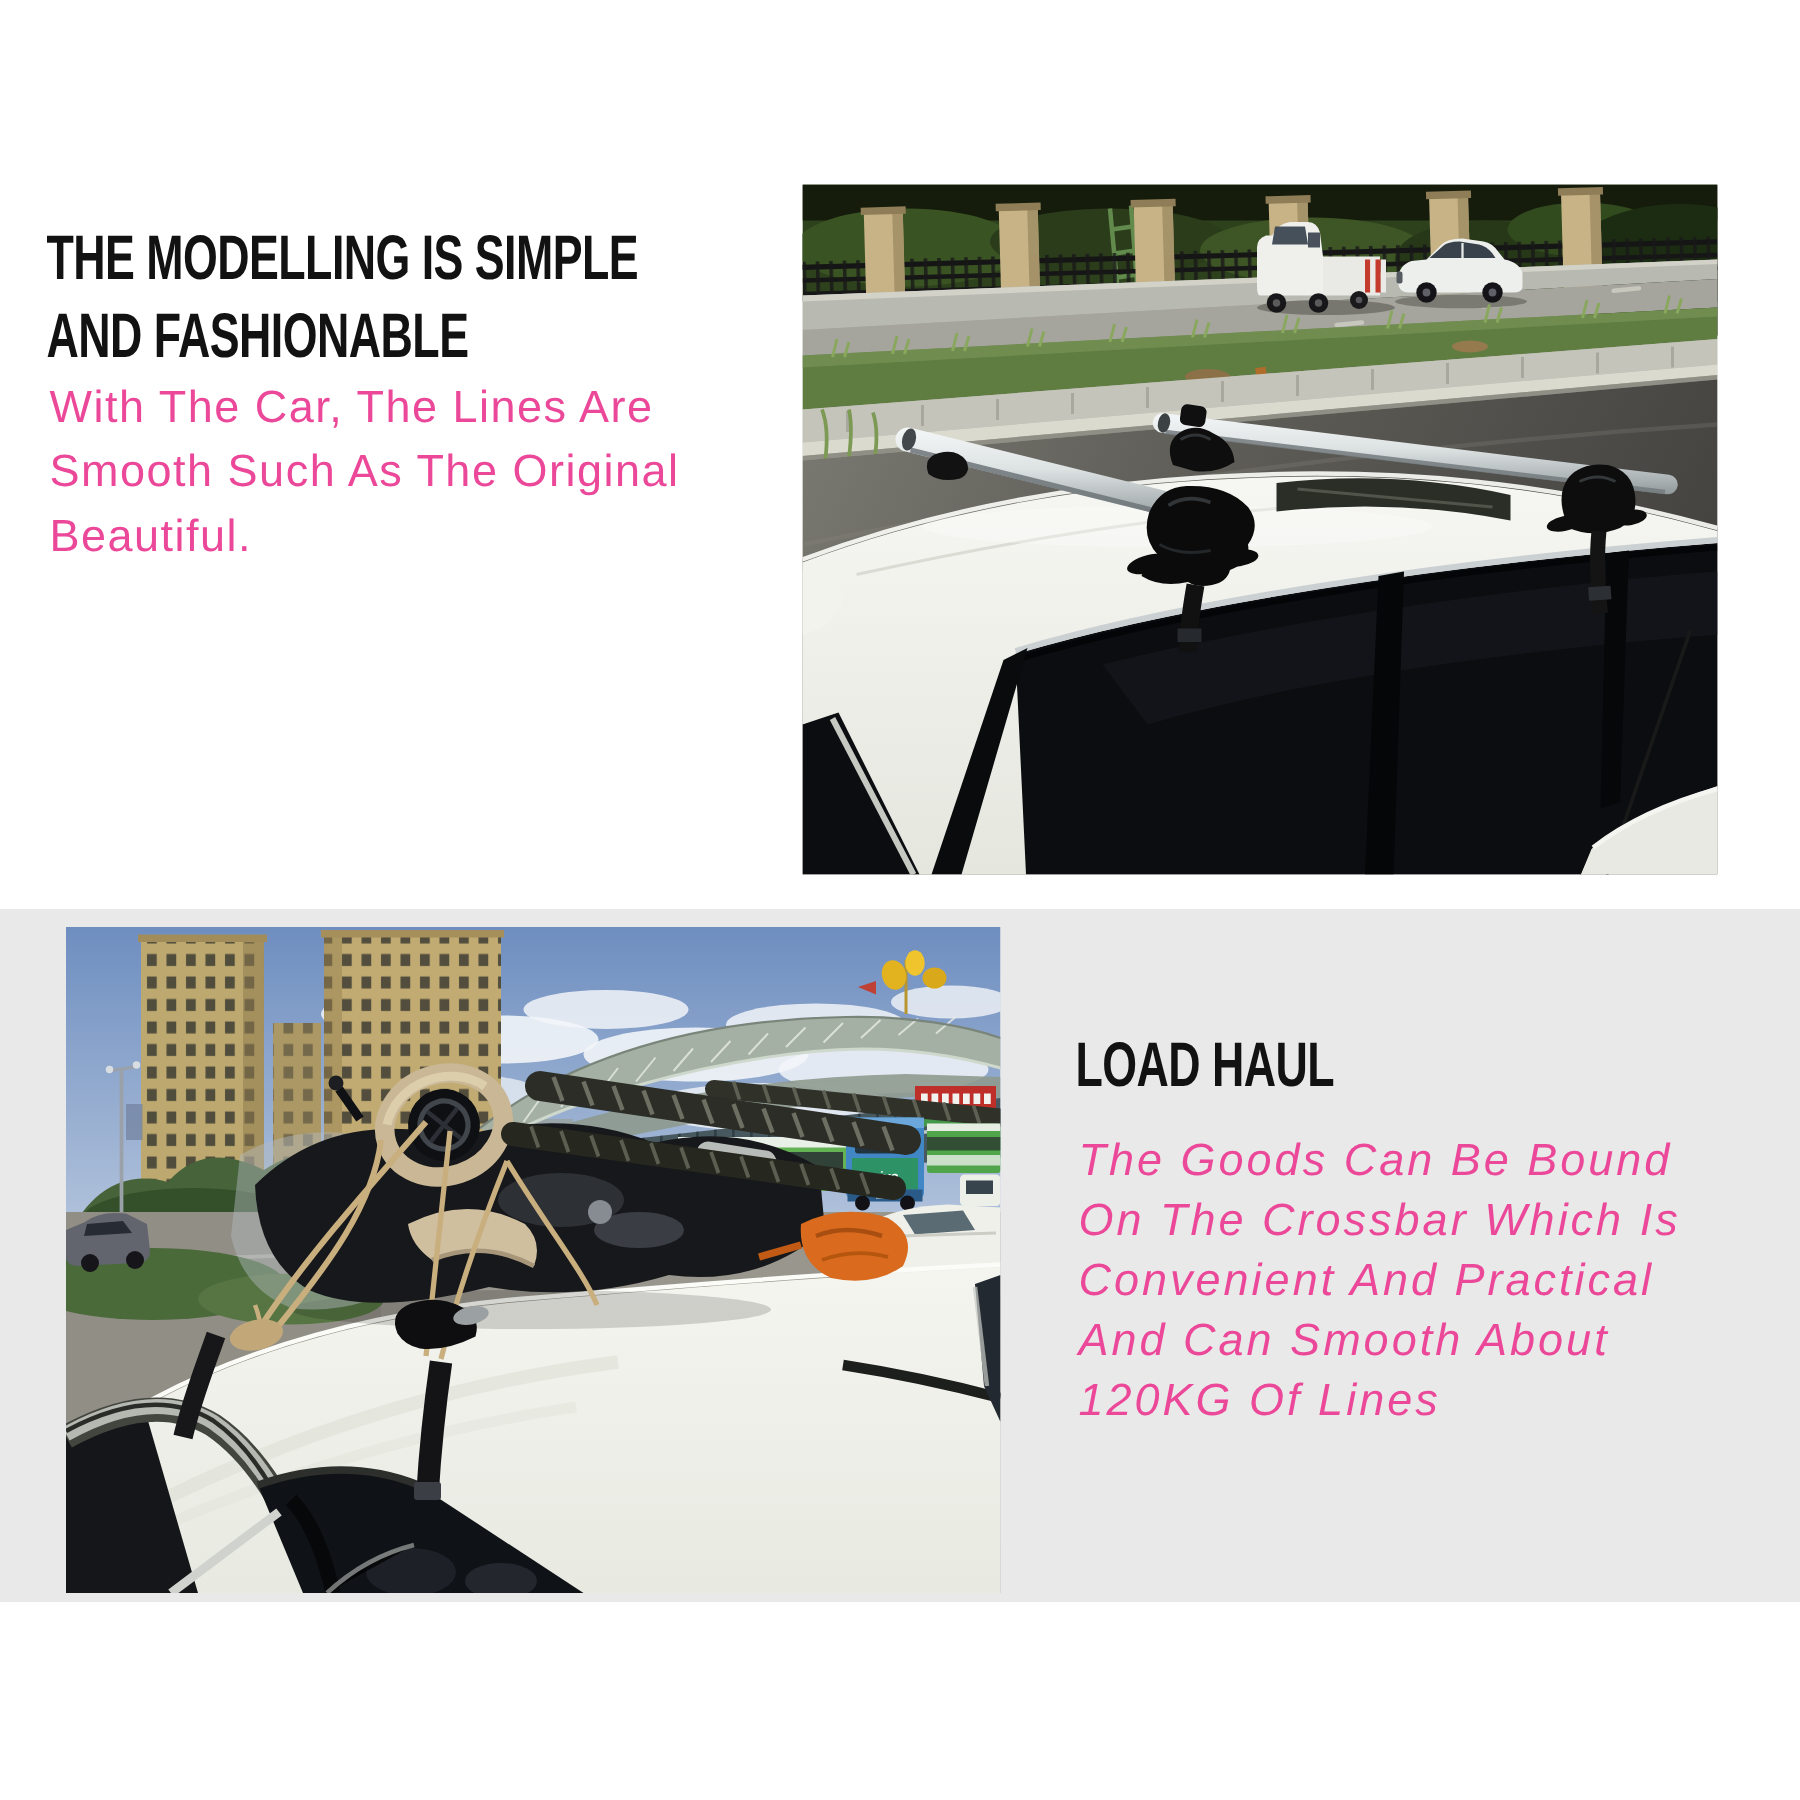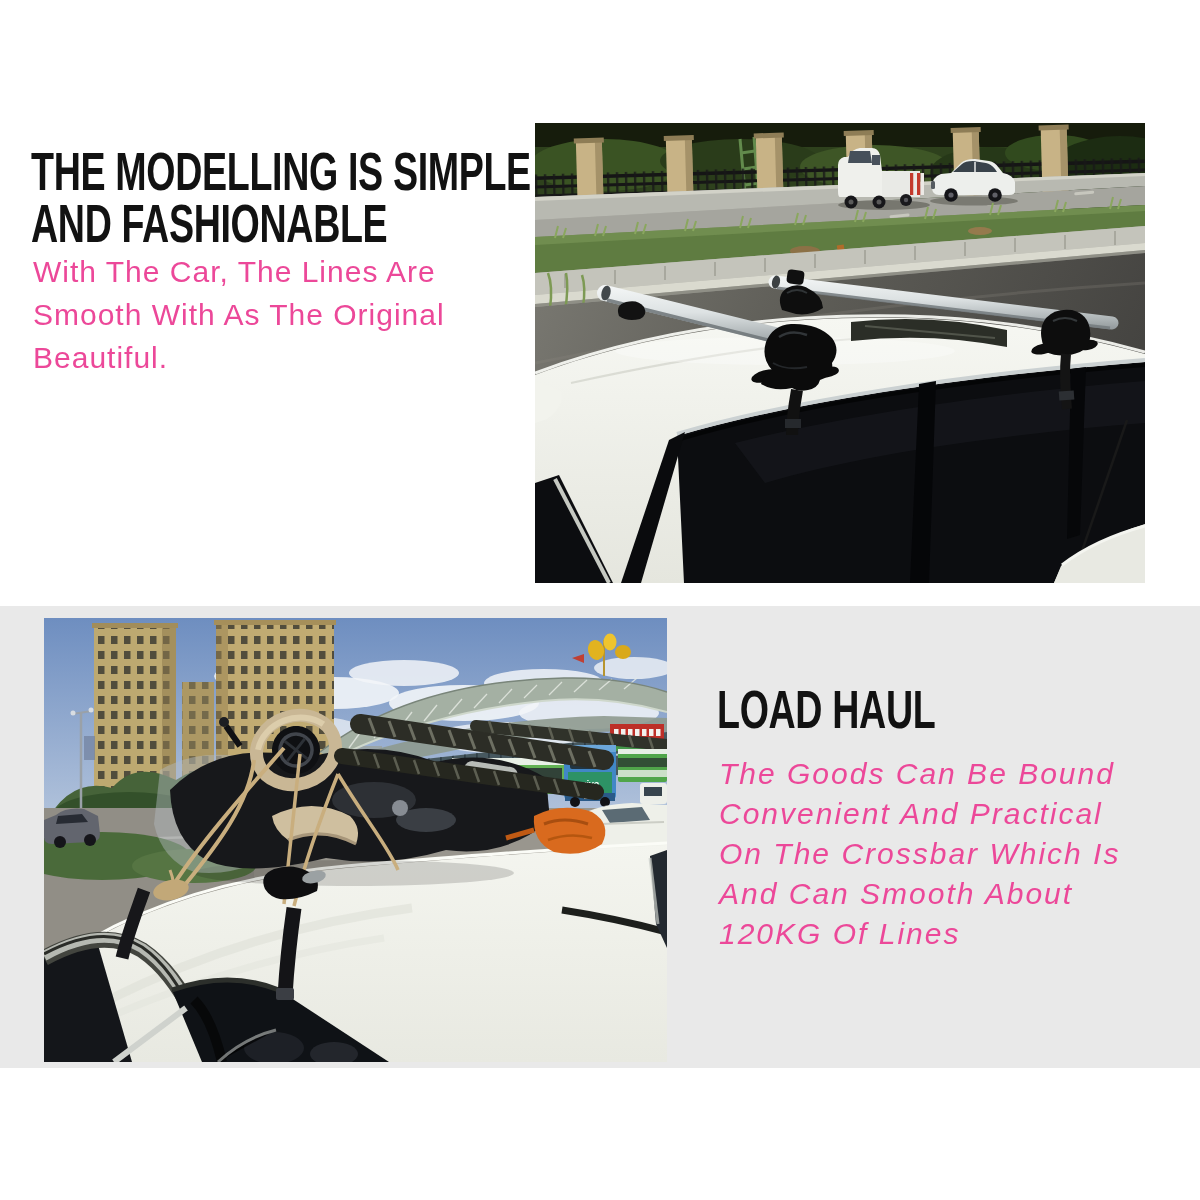--- a/index.html
+++ b/index.html
@@ -1,51 +1,51 @@
 <!DOCTYPE html>
 <html><head>
 <meta charset="utf-8">
 <style>
   html,body{margin:0;padding:0;background:#ffffff;}
   .canvas{position:relative;width:1200px;height:1200px;background:#ffffff;overflow:hidden;
           font-family:"Liberation Sans", sans-serif;}
   .gray-band{position:absolute;left:0;top:606px;width:1200px;height:462px;background:#e9e9e9;}
   .abs{position:absolute;}
-  .headline{font-weight:bold;color:#121212;font-size:53px;line-height:52px;
+  .headline{font-weight:bold;color:#121212;font-size:42px;line-height:52px;
             letter-spacing:-0.5px;white-space:nowrap;}
   .headline .h-line{display:block;transform:scaleX(0.71);transform-origin:0 0;}
   .bodycopy{color:#ec4899;font-size:30px;white-space:nowrap;}
   .bodycopy.top{line-height:43px;letter-spacing:1px;}
   .bodycopy.bottom{line-height:40px;letter-spacing:2px;}
   svg{display:block;}
 </style>
 </head>
 <body>
 
 <div class="canvas">
 
   <div class="gray-band"></div>
 
   <div class="abs headline" style="left:31px;top:146px;">
     <span class="h-line">THE MODELLING IS SIMPLE</span>
     <span class="h-line">AND FASHIONABLE</span>
   </div>
   <div class="abs bodycopy top" style="left:33px;top:250px;">
     <div>With The Car, The Lines Are</div>
-    <div>Smooth With As The Original</div>
+    <div>Smooth Such As The Original</div>
     <div>Beautiful.</div>
   </div>
 
   <div class="abs headline" style="left:717px;top:684px;">
     <span class="h-line">LOAD HAUL</span>
   </div>
   <div class="abs bodycopy bottom" style="left:719px;top:754px;font-style:italic;">
     <div>The Goods Can Be Bound</div>
+    <div>On The Crossbar Which Is</div>
     <div>Convenient And Practical</div>
-    <div>On The Crossbar Which Is</div>
     <div>And Can Smooth About</div>
     <div>120KG Of Lines</div>
   </div>
 
   <svg class="abs" style="left:535px;top:123px;" width="610" height="460" viewBox="0 0 610 460" role="img">
     <defs>
       <pattern id="fenceP" patternUnits="userSpaceOnUse" width="9" height="30">
         <rect x="0" y="0" width="2.4" height="30" fill="#181818"></rect>
       </pattern>
       <linearGradient id="aspG" x1="0" y1="0" x2="1" y2="0.25">

